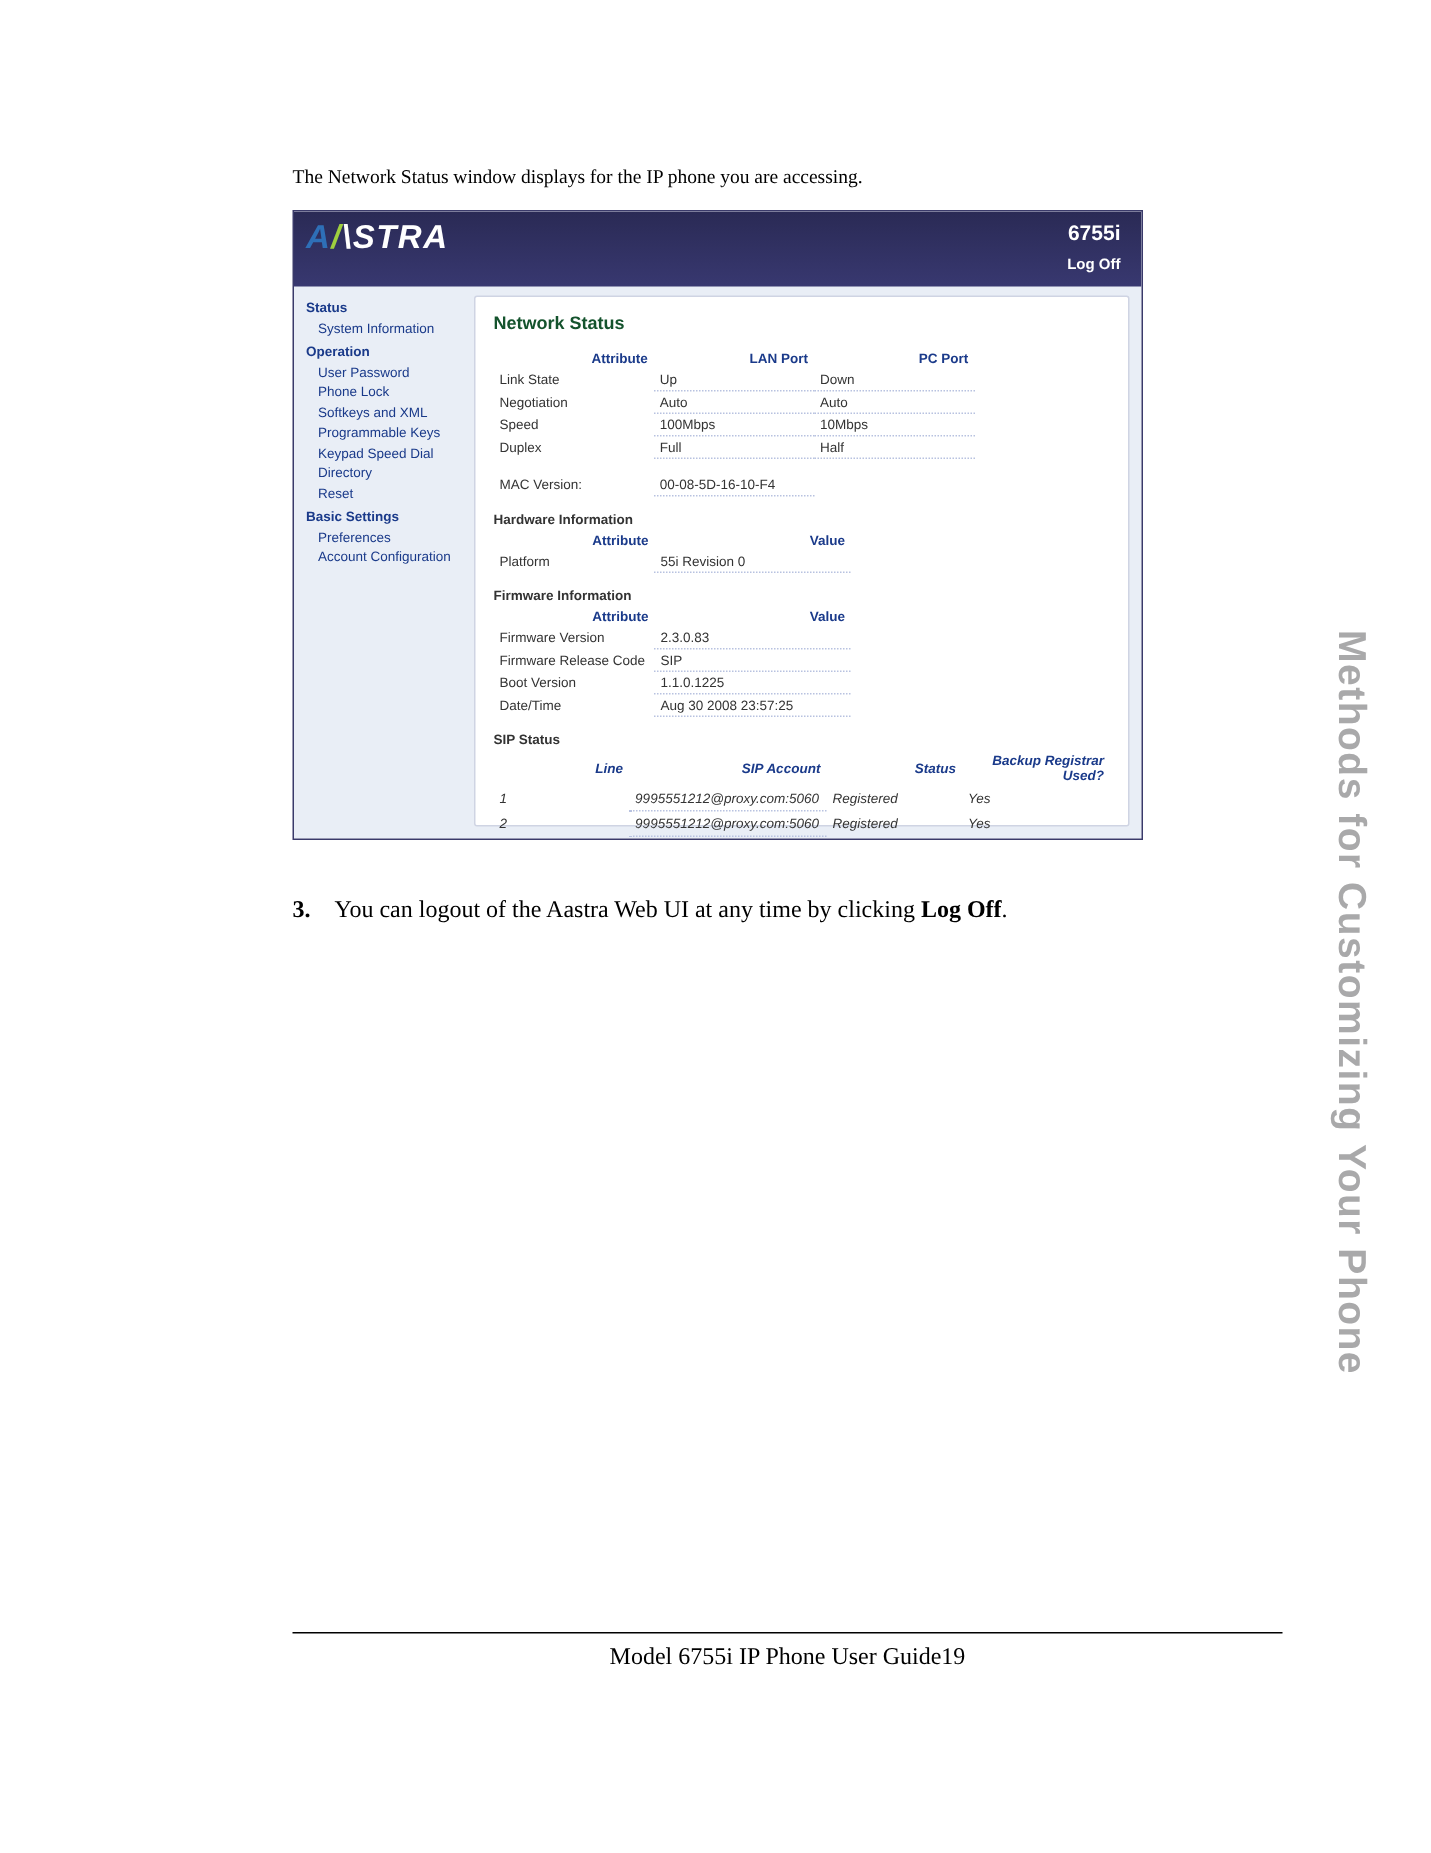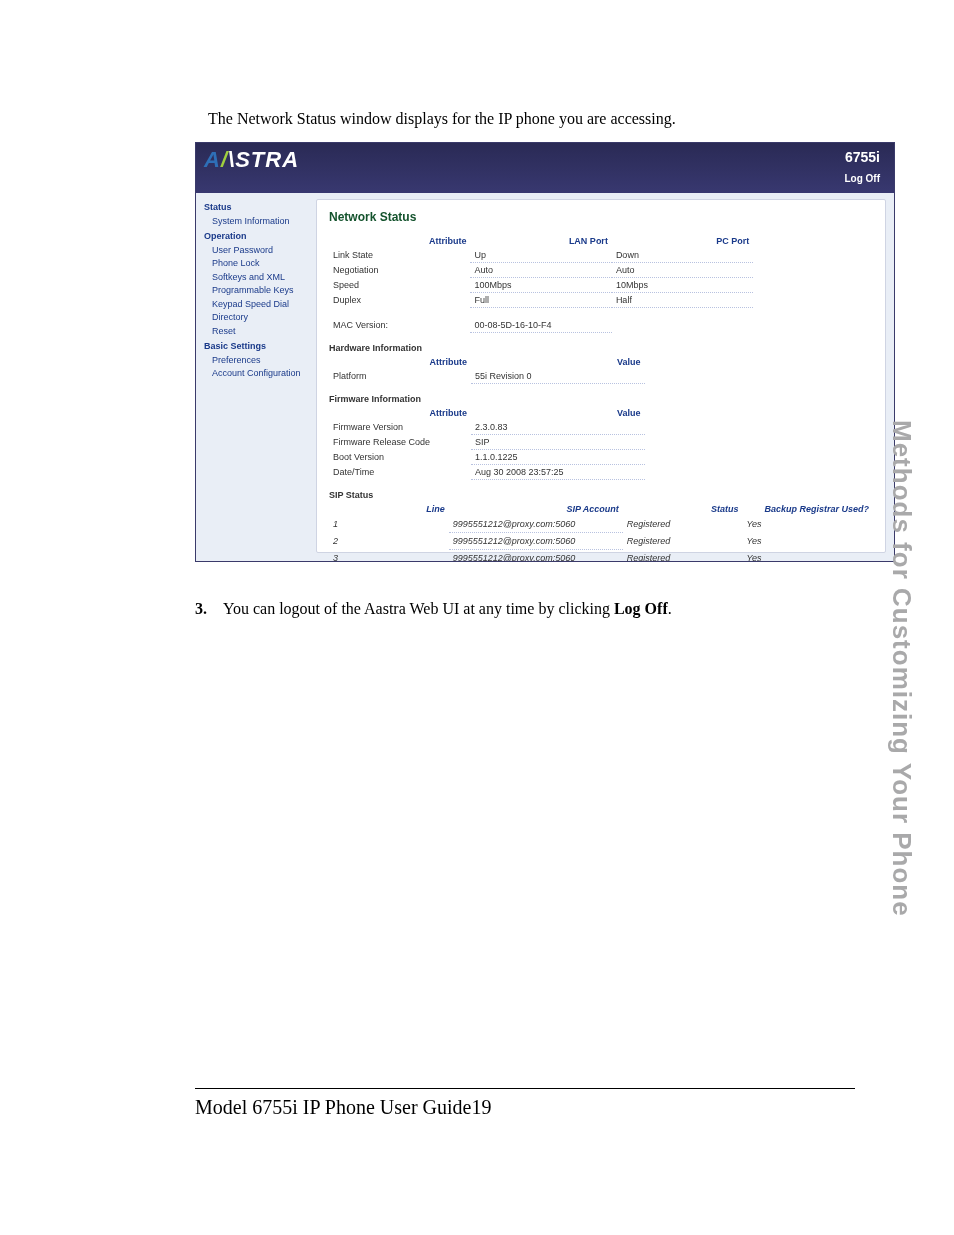--- a/index.html
+++ b/index.html
@@ -12,27 +12,26 @@
     color: #000;
   }
   .page {
     position: absolute;
     left: 195px;
     top: 0;
     width: 660px;
     height: 1235px;
   }
   .intro {
-    font-size: 16px;
+    font-size: 13px;
     margin-top: 110px;
     margin-bottom: 14px;
-    margin-left: 13px;
   }
   .ui-shot {
-    width: 700px;
+    width: 567px;
     height: 420px;
     border: 1px solid #3a3a6a;
     background: linear-gradient(#e9eef6, #e9eef6);
     font-family: Arial, Helvetica, sans-serif;
     font-size: 10px;
     color: #333;
     position: relative;
     overflow: hidden;
   }
   .ui-header {
@@ -112,22 +111,22 @@
   .hr {
     position: absolute;
     left: 195px;
     width: 660px;
     top: 1088px;
     border-top: 1px solid #000;
   }
   .footer {
     position: absolute;
     left: 195px; width: 660px; top: 1096px;
-    font-size: 20px;
-    display: flex; justify-content: flex-start;
+    font-size: 16px;
+    display: flex; justify-content: center;
   }
   .side-tab {
     position: absolute;
     right: 36px;
     top: 420px;
     width: 34px;
     height: 640px;
     writing-mode: vertical-rl;
     text-orientation: mixed;
     font-family: Arial, Helvetica, sans-serif;

